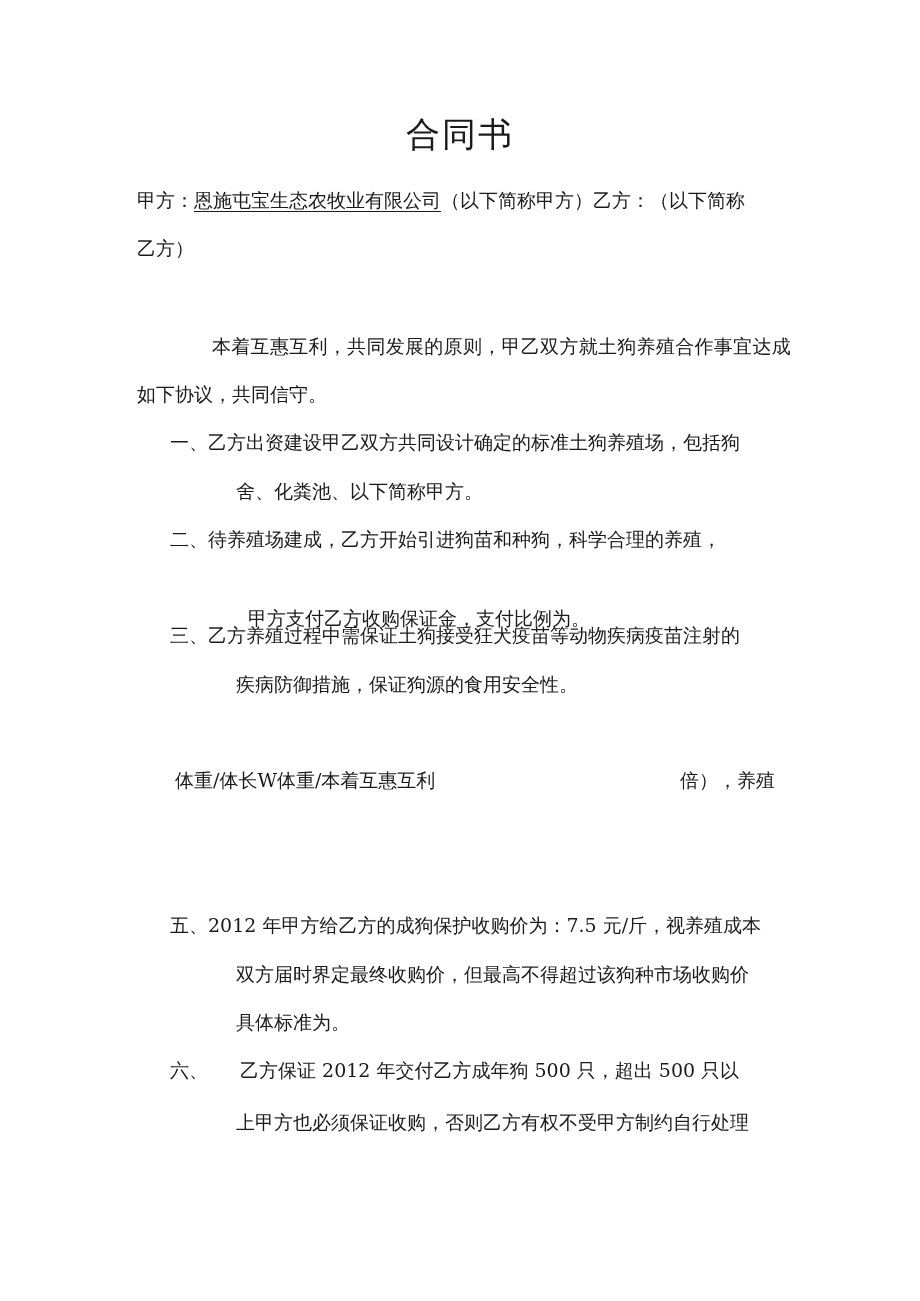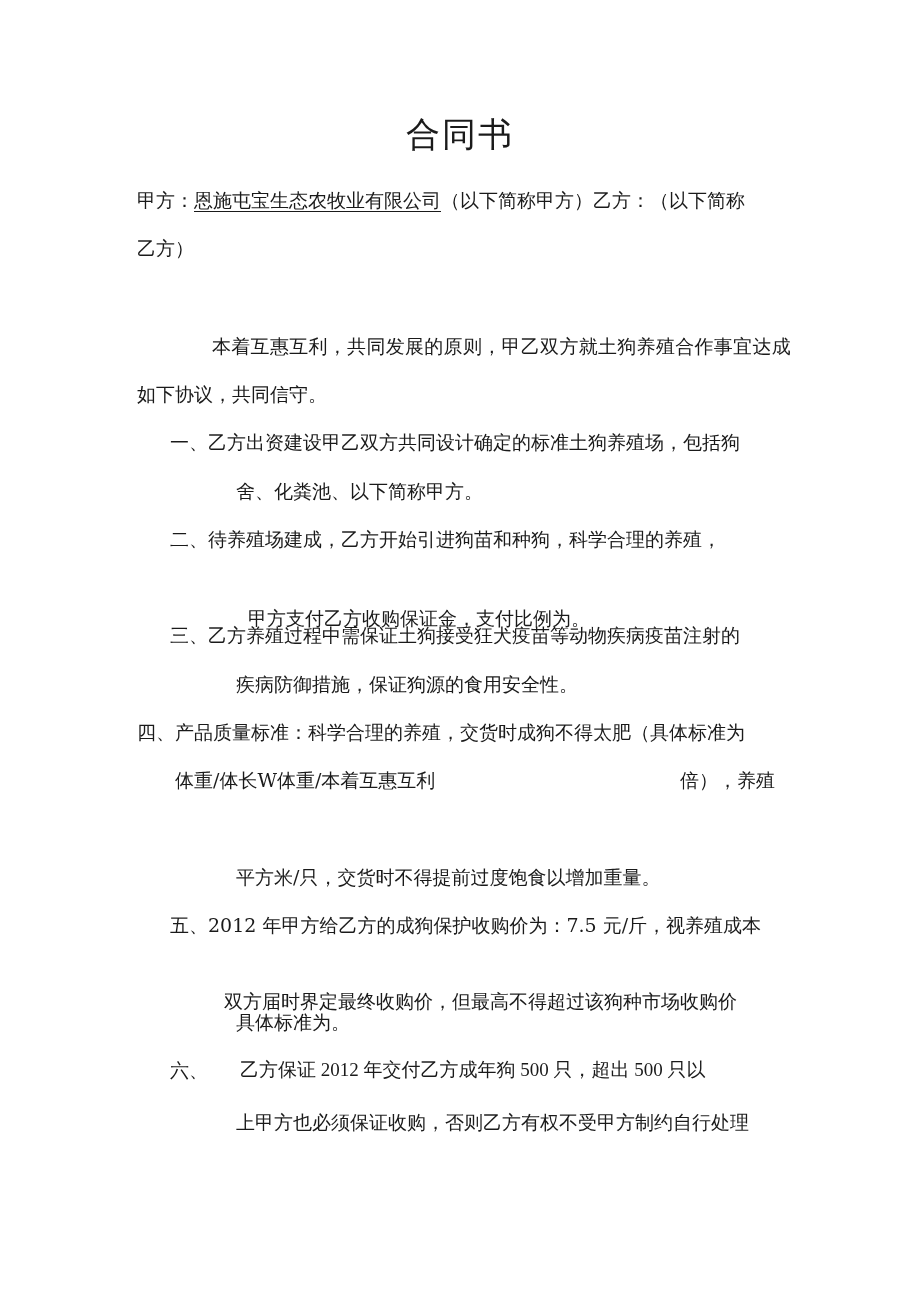--- a/index.html
+++ b/index.html
@@ -34,30 +34,26 @@
   <div class="line" style="left:170px; top:525px;">
     <span>二、</span><span>待养殖场建成，乙方开始引进狗苗和种狗，科学合理的养殖，</span>
   </div>
   <div class="line" style="left:248px; top:573px;margin-top:31px;">甲方支付乙方收购保证金，支付比例为。</div>
 
   <div class="line" style="left:236px; top:670px;">疾病防御措施，保证狗源的食用安全性。</div>
   <div class="line" style="left:170px; top:621px;">
     <span>三、</span><span>乙方养殖过程中需保证土狗接受狂犬疫苗等动物疾病疫苗注射的</span>
   </div>
 
-  <div class="line" style="left:137px; top:718px;">
-    <span>四、</span><span>产品质量标准：科学合理的养殖，交货时成狗不得太肥（具体标准为</span>
-  </div>
   <div class="line" style="left:175px; top:766px;">体重/体长W体重/本着互惠互利</div>
   <div class="line" style="left:680px; top:766px;">倍），养殖</div>
-  <div class="line" style="left:236px; top:863px;">平方米/只，交货时不得提前过度饱食以增加重量。</div>
 
   <div class="line" style="left:170px; top:911px;">
     <span>五、</span><span>2012 年甲方给乙方的成狗保护收购价为：7.5 元/斤，视养殖成本</span>
   </div>
-  <div class="line" style="left:224px; top:960px;margin-top:27px;">双方届时界定最终收购价，但最高不得超过该狗种市场收购价</div>
+  <div class="line" style="left:236px; top:960px;">双方届时界定最终收购价，但最高不得超过该狗种市场收购价</div>
   <div class="line" style="left:236px; top:1008px;">具体标准为。</div>
 
   <div class="line" style="left:170px; top:1056px;">六、</div>
-  <div class="line" style="left:240px; top:1056px;font-family:Liberation Serif, serif;">乙方保证 2012 年交付乙方成年狗 500 只，超出 500 只以</div>
+  <div class="line" style="left:240px; top:1056px;">乙方保证 2012 年交付乙方成年狗 500 只，超出 500 只以</div>
   <div class="line" style="left:236px; top:1108px;">上甲方也必须保证收购，否则乙方有权不受甲方制约自行处理</div>
 
 </div>
 
 </body></html>

